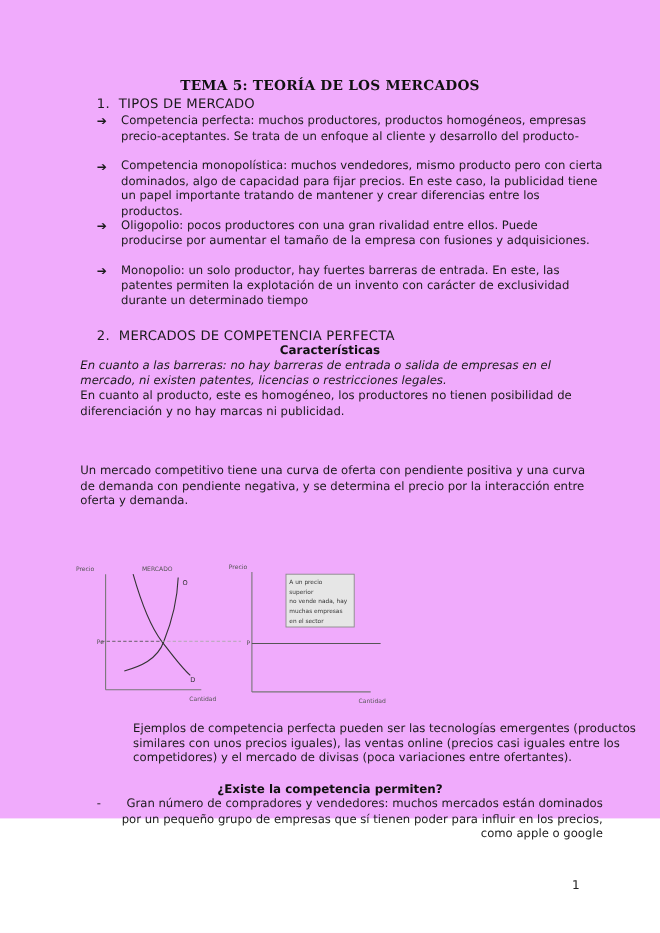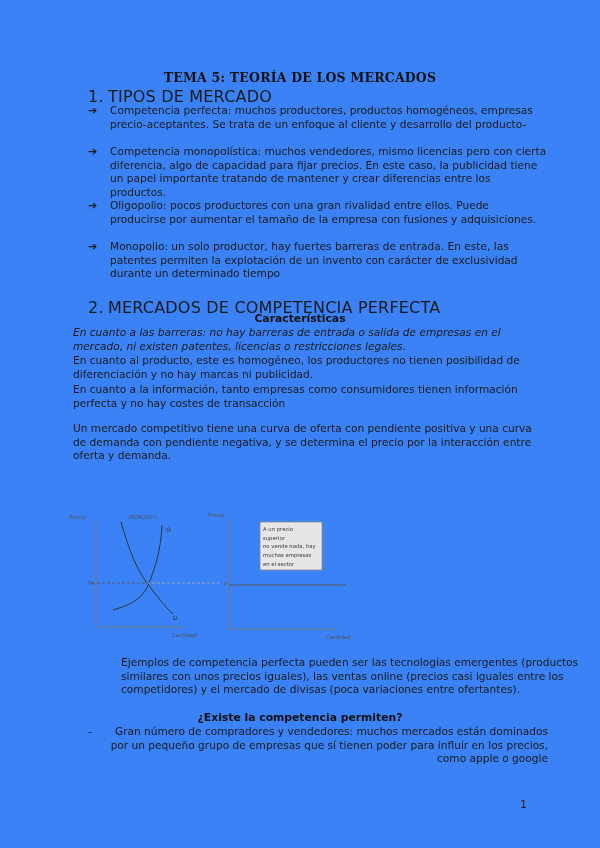--- a/index.html
+++ b/index.html
@@ -1,25 +1,25 @@
 <!DOCTYPE html>
 <html><head>
   <meta charset="utf-8">
   <style>
     * { box-sizing: border-box; margin: 0; padding: 0; }
     html, body { width: 600px; height: 848px; background: #ffffff; overflow: hidden; }
     body { position: relative; font-family: "DejaVu Sans", sans-serif; color: #1a1a1a; }
-    .page { position: absolute; left: 0; top: 0; width: 600px; height: 848px; background: #3b82f6; }
+    .page { position: absolute; left: 0; top: 0; width: 600px; height: 744px; background: #f0abfc; }
     .title {
       position: absolute; left: 0; top: 70px; width: 600px; text-align: center;
       font-family: "DejaVu Serif", serif; font-weight: 900; font-size: 12.5px; letter-spacing: 0.2px;
       color: #111;
     }
     .sec-heading {
-      position: absolute; font-size: 16px; color: #1a1a1a; letter-spacing: 0.2px;
+      position: absolute; font-size: 12px; color: #1a1a1a; letter-spacing: 0.2px;
     }
     .sec-heading .num { display: inline-block; width: 20px; }
     .arrow-item {
       position: absolute; left: 88px; width: 460px; font-size: 10.6px; line-height: 13.6px;
     }
     .arrow-item .arrow { position: absolute; left: 0; top: 0; font-size: 11px; }
     .arrow-item .txt { display: block; margin-left: 22px; }
     .sub-heading {
       position: absolute; left: 0; width: 600px; text-align: center; font-weight: bold;
       font-size: 10.8px; color: #111;
@@ -44,40 +44,39 @@
   <div class="sec-heading" style="left:88px; top:87px;">
     <span class="num">1.</span><span>TIPOS DE MERCADO</span>
   </div>
 
   <div class="arrow-item" style="top:104px;">
     <span class="arrow">➔</span>
     <span class="txt">Competencia perfecta: muchos productores, productos homogéneos, empresas precio-aceptantes. Se trata de un enfoque al cliente y desarrollo del producto-</span>
   </div>
   <div class="arrow-item" style="top:145px;">
     <span class="arrow">➔</span>
-    <span class="txt">Competencia monopolística: muchos vendedores, mismo licencias pero con cierta diferencia, algo de capacidad para fijar precios. En este caso, la publicidad tiene un papel importante tratando de mantener y crear diferencias entre los productos.</span>
+    <span class="txt">Competencia monopolística: muchos vendedores, mismo producto pero con cierta dominados, algo de capacidad para fijar precios. En este caso, la publicidad tiene un papel importante tratando de mantener y crear diferencias entre los productos.</span>
   </div>
   <div class="arrow-item" style="top:199px;">
     <span class="arrow">➔</span>
     <span class="txt">Oligopolio: pocos productores con una gran rivalidad entre ellos. Puede producirse por aumentar el tamaño de la empresa con fusiones y adquisiciones.</span>
   </div>
   <div class="arrow-item" style="top:240px;">
     <span class="arrow">➔</span>
     <span class="txt">Monopolio: un solo productor, hay fuertes barreras de entrada. En este, las patentes permiten la explotación de un invento con carácter de exclusividad durante un determinado tiempo</span>
   </div>
 
   <div class="sec-heading" style="left:88px; top:298px;">
     <span class="num">2.</span><span>MERCADOS DE COMPETENCIA PERFECTA</span>
   </div>
 
   <div class="sub-heading" style="top:312px;">Características</div>
 
   <div class="para" style="top:326px;font-style:italic;">En cuanto a las barreras: no hay barreras de entrada o salida de empresas en el mercado, ni existen patentes, licencias o restricciones legales.</div>
   <div class="para" style="top:354px;">En cuanto al producto, este es homogéneo, los productores no tienen posibilidad de diferenciación y no hay marcas ni publicidad.</div>
-  <div class="para" style="top:383px;">En cuanto a la información, tanto empresas como consumidores tienen información perfecta y no hay costes de transacción</div>
   <div class="para" style="top:422px;">Un mercado competitivo tiene una curva de oferta con pendiente positiva y una curva de demanda con pendiente negativa, y se determina el precio por la interacción entre oferta y demanda.</div>
 
   <div class="figure">
     <svg width="290" height="135" viewBox="0 0 290 135">
 
       <text x="4" y="9" font-size="5.5" fill="#555">Precio</text>
       <text x="64" y="9" font-size="5.5" fill="#555">MERCADO</text>
       <line x1="31" y1="12" x2="31" y2="117" stroke="#777" stroke-width="1"></line>
       <line x1="31" y1="117" x2="118" y2="117" stroke="#777" stroke-width="1"></line>
       <text x="107" y="127" font-size="5.5" fill="#555">Cantidad</text>

